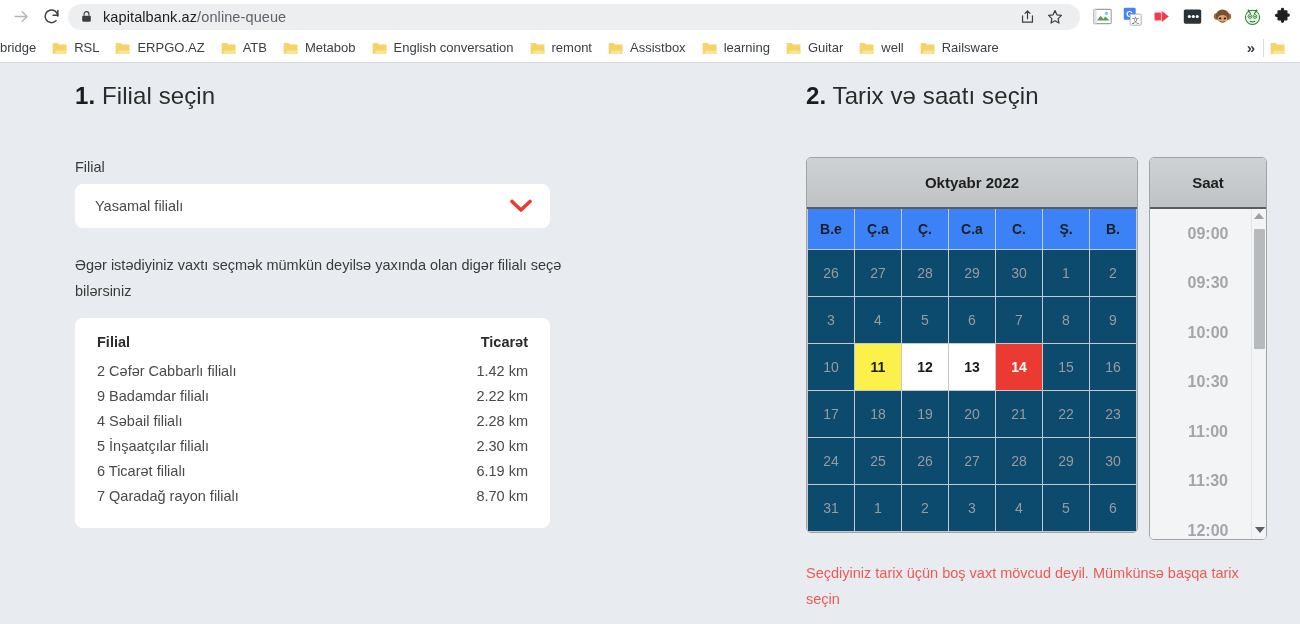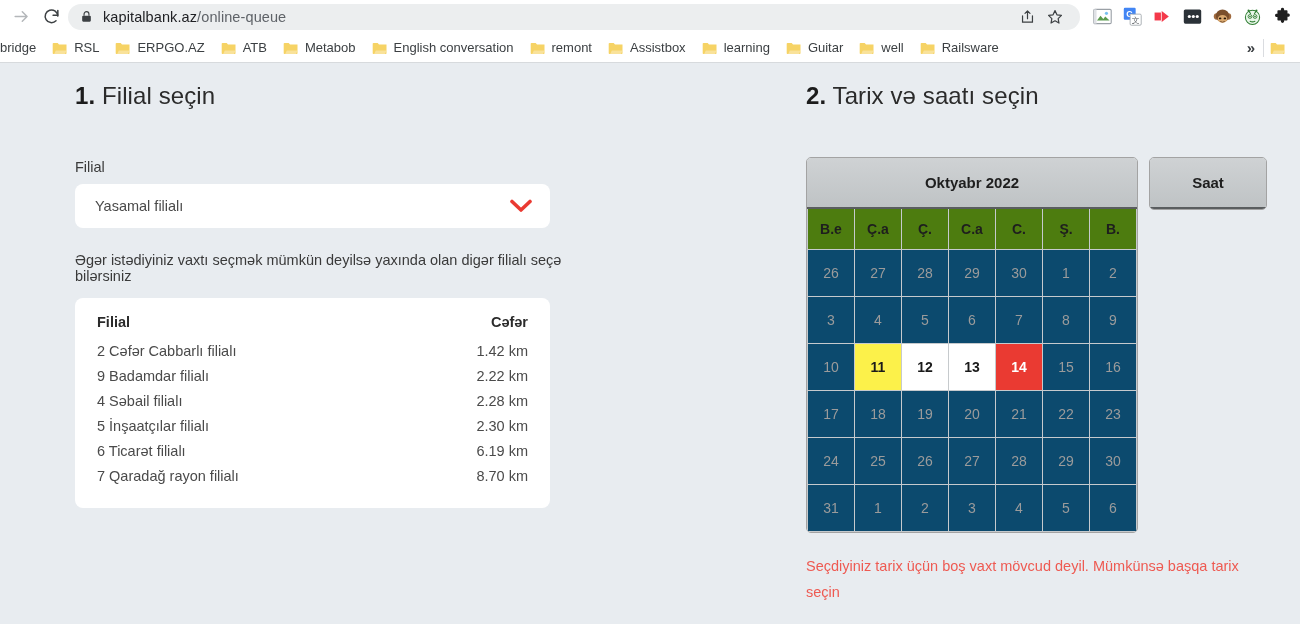--- a/index.html
+++ b/index.html
@@ -141,21 +141,21 @@
     padding: 0 18px 0 20px;
     position: relative;
   }
   #branch-select .value { font-size: 14.5px; color: #4a4a4a; }
   #chev { margin-left: auto; display:flex; }
 
   .hint {
     width: 490px;
     margin-top: 24px;
     font-size: 14.5px;
-    line-height: 16px;
+    line-height: 26px;
     color: #3a3a3a;
   }
 
   
   #branch-card {
     width: 475px;
     margin-top: 14px;
     background: #ffffff;
     border-radius: 8px;
     padding: 16px 22px 20px 22px;
@@ -185,21 +185,21 @@
     height: 51px;
     background: linear-gradient(#cfd2d4, #bfc3c5);
     border-bottom: 2px solid #5a5d5f;
     display: flex; align-items: center; justify-content: center;
     font-size: 15px; font-weight: 700; color: #1e1e1e;
   }
   #cal-grid { width: 100%; border-collapse: collapse; table-layout: fixed; }
   #cal-grid th {
     height: 40px;
     font-size: 14px; font-weight: 700; color: #1e1e1e;
-    background: #4d7c0f;
+    background: #3b82f6;
     border: 1px solid #c6cacd;
     border-top: none;
   }
   #cal-grid td {
     height: 47px;
     text-align: center;
     font-size: 14px;
     color: #9b9b9b;
     background: #0c4a6e;
     border: 1px solid #c6cacd;
@@ -480,21 +480,21 @@
         </span>
       </div>
 
       <div class="hint">Əgər istədiyiniz vaxtı seçmək mümkün deyilsə yaxında olan digər filialı seçə bilərsiniz</div>
 
       <div id="branch-card">
         <table>
           <thead>
             <tr>
               <th>Filial</th>
-              <th class="r">Cəfər</th>
+              <th class="r">Ticarət</th>
             </tr>
           </thead>
           <tbody id="branch-rows">
               <tr>
                 <td>2 Cəfər Cabbarlı filialı</td>
                 <td class="r">1.42 km</td>
               </tr>
               <tr>
                 <td>9 Badamdar filialı</td>
                 <td class="r">2.22 km</td>
@@ -595,20 +595,40 @@
                   <td class="">4</td>
                   <td class="">5</td>
                   <td class="">6</td>
                 </tr>
               </tbody>
           </table>
         </div>
 
         <div id="timepane">
           <div class="pane-head">Saat</div>
+          <div id="timelist">
+            <div id="time-items">
+                <div class="time-item">09:00</div>
+                <div class="time-item">09:30</div>
+                <div class="time-item">10:00</div>
+                <div class="time-item">10:30</div>
+                <div class="time-item">11:00</div>
+                <div class="time-item">11:30</div>
+                <div class="time-item">12:00</div>
+              </div>
+            <div id="time-scrollbar">
+              <div class="arrow up">
+                  <span class="tri up"></span>
+                </div>
+              <div id="time-thumb"></div>
+              <div class="arrow dn">
+                  <span class="tri down"></span>
+                </div>
+            </div>
+          </div>
         </div>
 
       </div>
 
       <div class="warn">Seçdiyiniz tarix üçün boş vaxt mövcud deyil. Mümkünsə başqa tarix seçin</div>
 
     </div>
 
   </div>
 </div>

